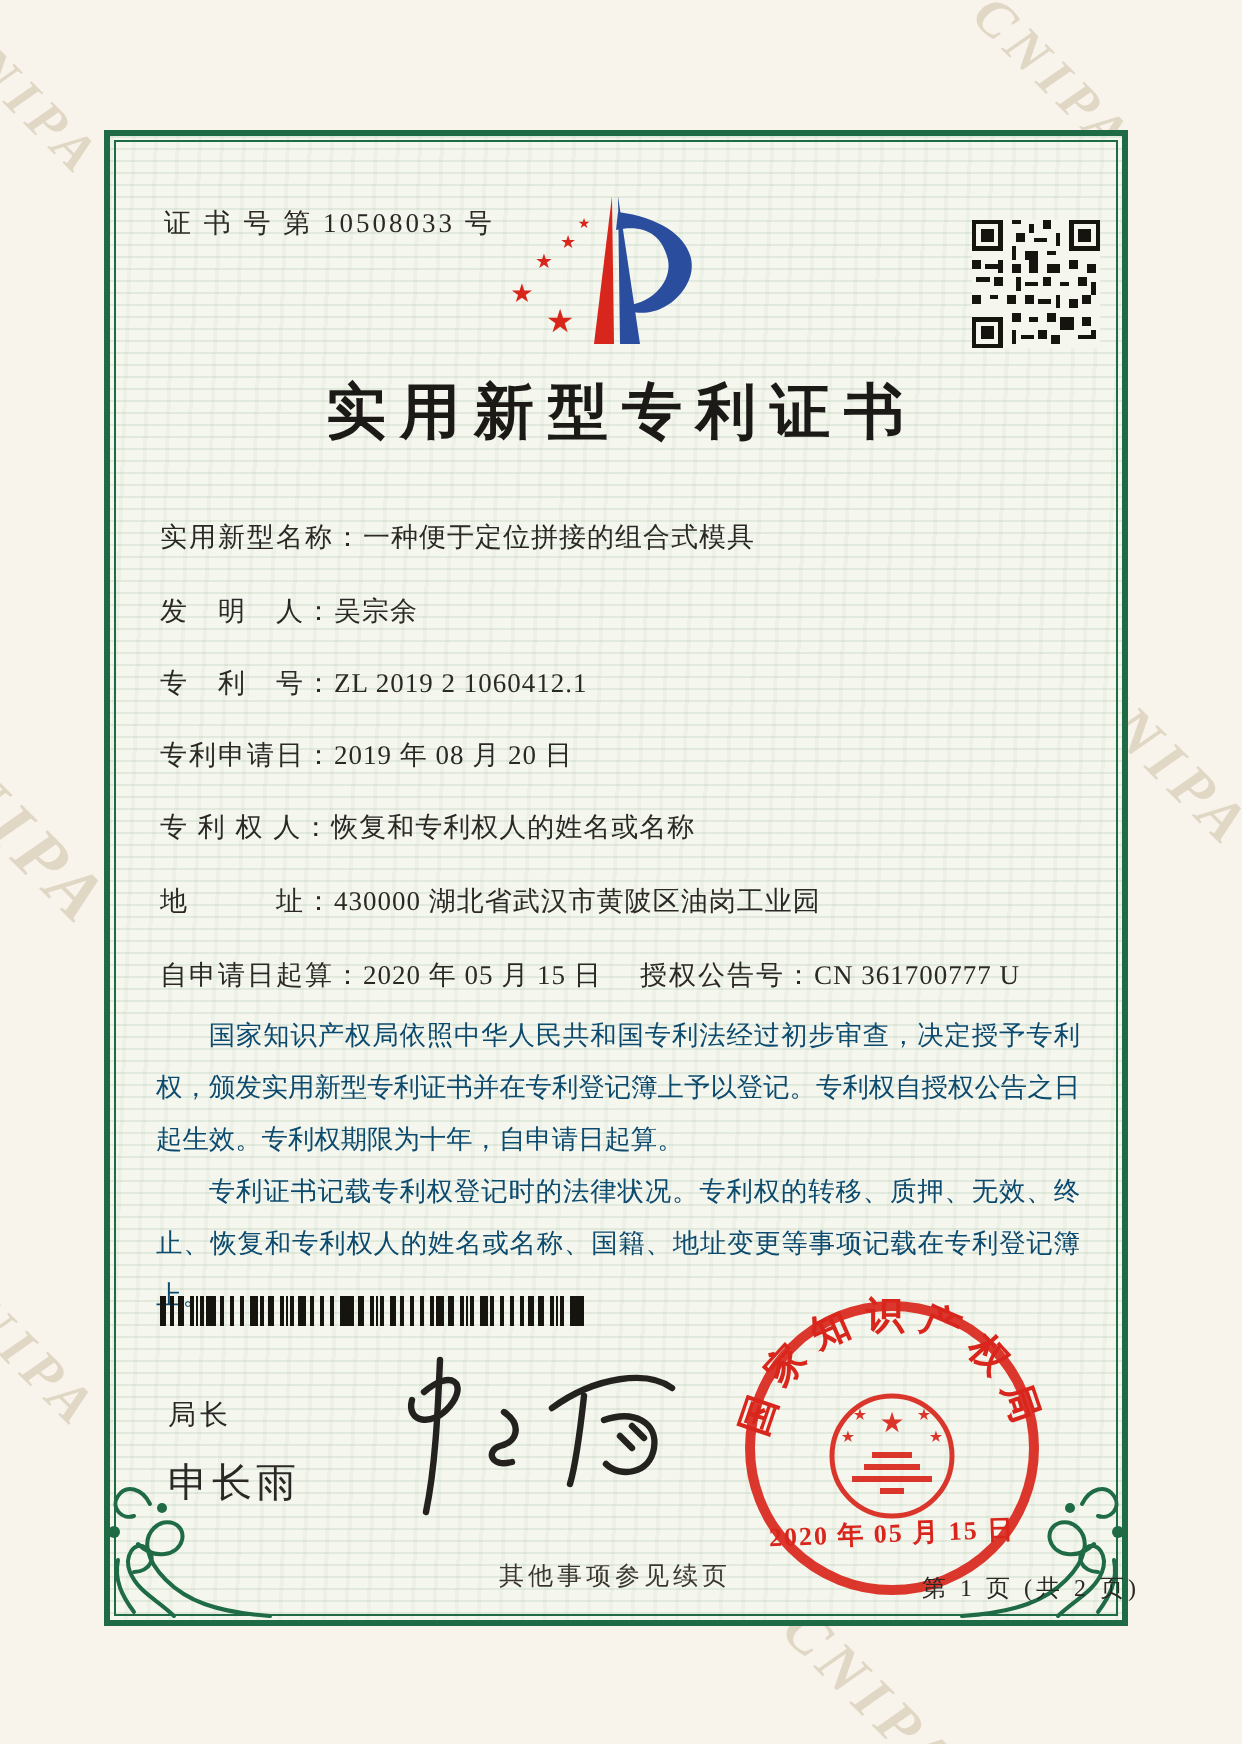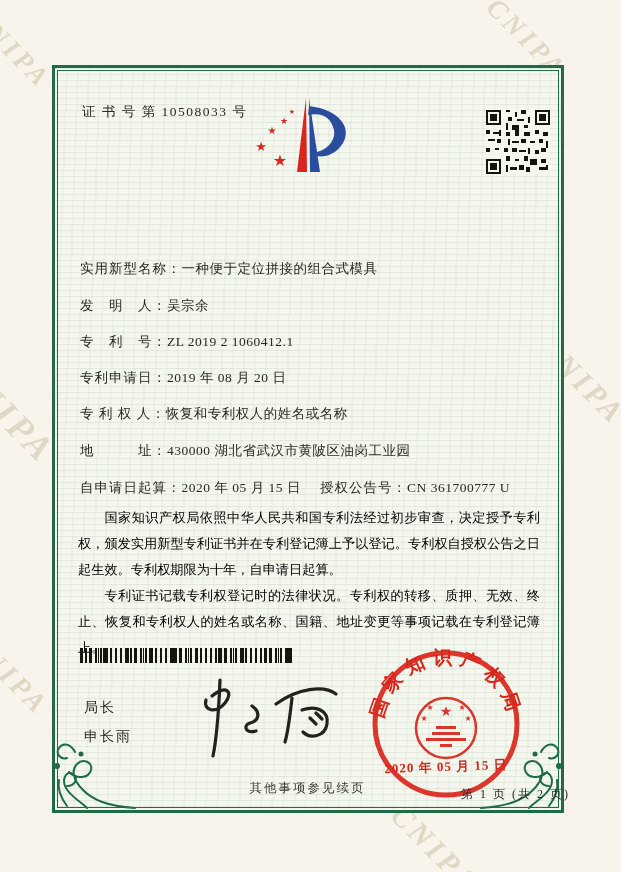--- a/index.html
+++ b/index.html
@@ -20,29 +20,29 @@
   .corner.bl{left:-4px;bottom:-6px;transform:scaleX(-1);}
   .abs{position:absolute;}
   .cert-no{left:82px;top:103px;font-size:13.5px;letter-spacing:1.5px;}
   .logo{left:238px;top:88px;}
   .qr{left:486px;top:110px;}
   .title{left:52px;top:186px;width:518px;text-align:center;font-size:30px;font-weight:bold;
          letter-spacing:7px;color:#1c1a17;}
   .row{left:80px;font-size:13.5px;letter-spacing:.5px;white-space:nowrap;}
   .row .lab{letter-spacing:1px;}
   .body-text{left:78px;top:505px;width:462px;font-size:13.2px;line-height:26px;
-         text-align:justify;color:#000000;}
+         text-align:justify;color:#0c4a6e;}
   .body-text p{margin:0;text-indent:2em;}
   .barcode{left:80px;top:648px;width:212px;height:15px;
       background:
         repeating-linear-gradient(90deg,#15140f 0 2px,rgba(0,0,0,0) 2px 5px),
         repeating-linear-gradient(90deg,#15140f 0 1px,rgba(0,0,0,0) 1px 9px),
         repeating-linear-gradient(90deg,#15140f 0 3px,rgba(0,0,0,0) 3px 23px);}
   .signer-title{left:84px;top:699px;font-size:14px;letter-spacing:2px;}
-  .signer-name{left:84px;top:728px;font-size:14px;letter-spacing:2px;}
+  .signer-name{left:84px;top:728px;font-size:20px;letter-spacing:2px;}
   .signature{left:172px;top:672px;}
   .seal{left:366px;top:646px;}
   .page-num{left:52px;top:786px;width:518px;text-align:right;font-size:12px;letter-spacing:2px;}
   .continuation{left:0;top:780px;width:615px;text-align:center;font-size:12.5px;letter-spacing:2px;color:#3a372f;}
 </style>
 </head>
 <body>
 
 <div class="page">
 
@@ -151,20 +151,21 @@
         <rect x="25" y="22" width="2" height="2"></rect>
       <rect x="9" y="25" width="1" height="3"></rect>
         <rect x="11" y="26" width="3" height="1"></rect>
         <rect x="15" y="25" width="2" height="2"></rect>
       <rect x="18" y="26" width="2" height="2"></rect>
         <rect x="24" y="26" width="3" height="1"></rect>
         <rect x="27" y="25" width="1" height="2"></rect>
     </g>
   </svg>
 
+  <div class="abs title">实用新型专利证书</div>
 
   <div class="abs row" style="top:260px;">
     <span class="lab">实用新型名称：</span><span>一种便于定位拼接的组合式模具</span>
   </div>
   <div class="abs row" style="top:297px;">
     <span class="lab">发　明　人：</span><span>吴宗余</span>
   </div>
   <div class="abs row" style="top:333px;">
     <span class="lab">专　利　号：</span><span>ZL 2019 2 1060412.1</span>
   </div>

